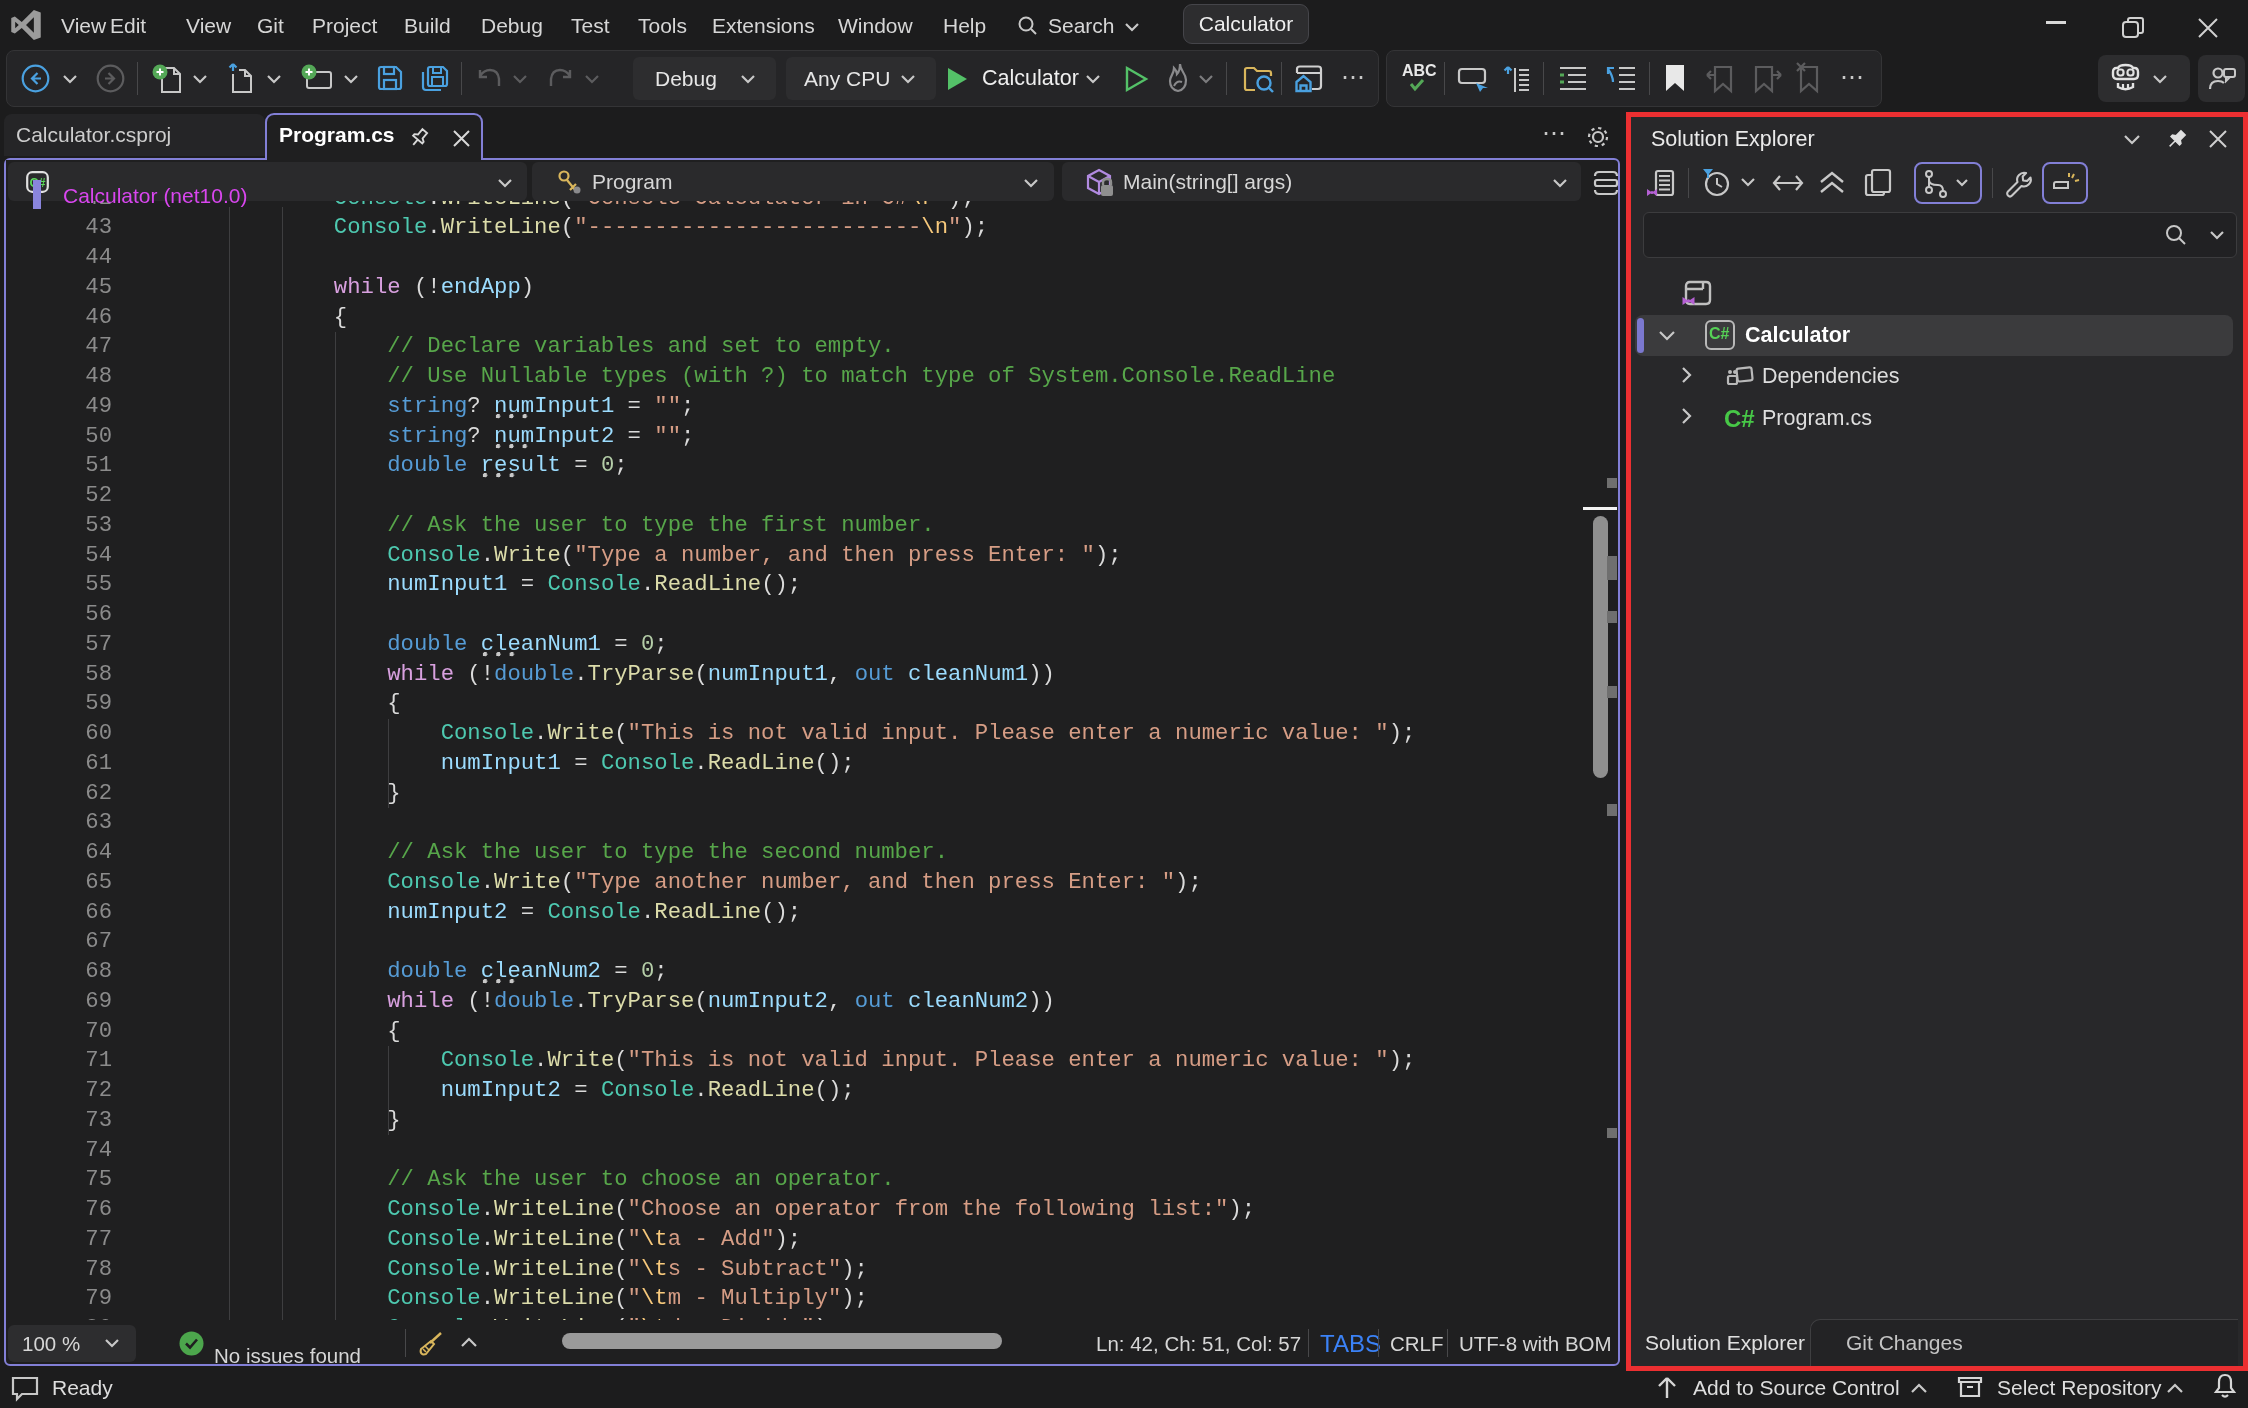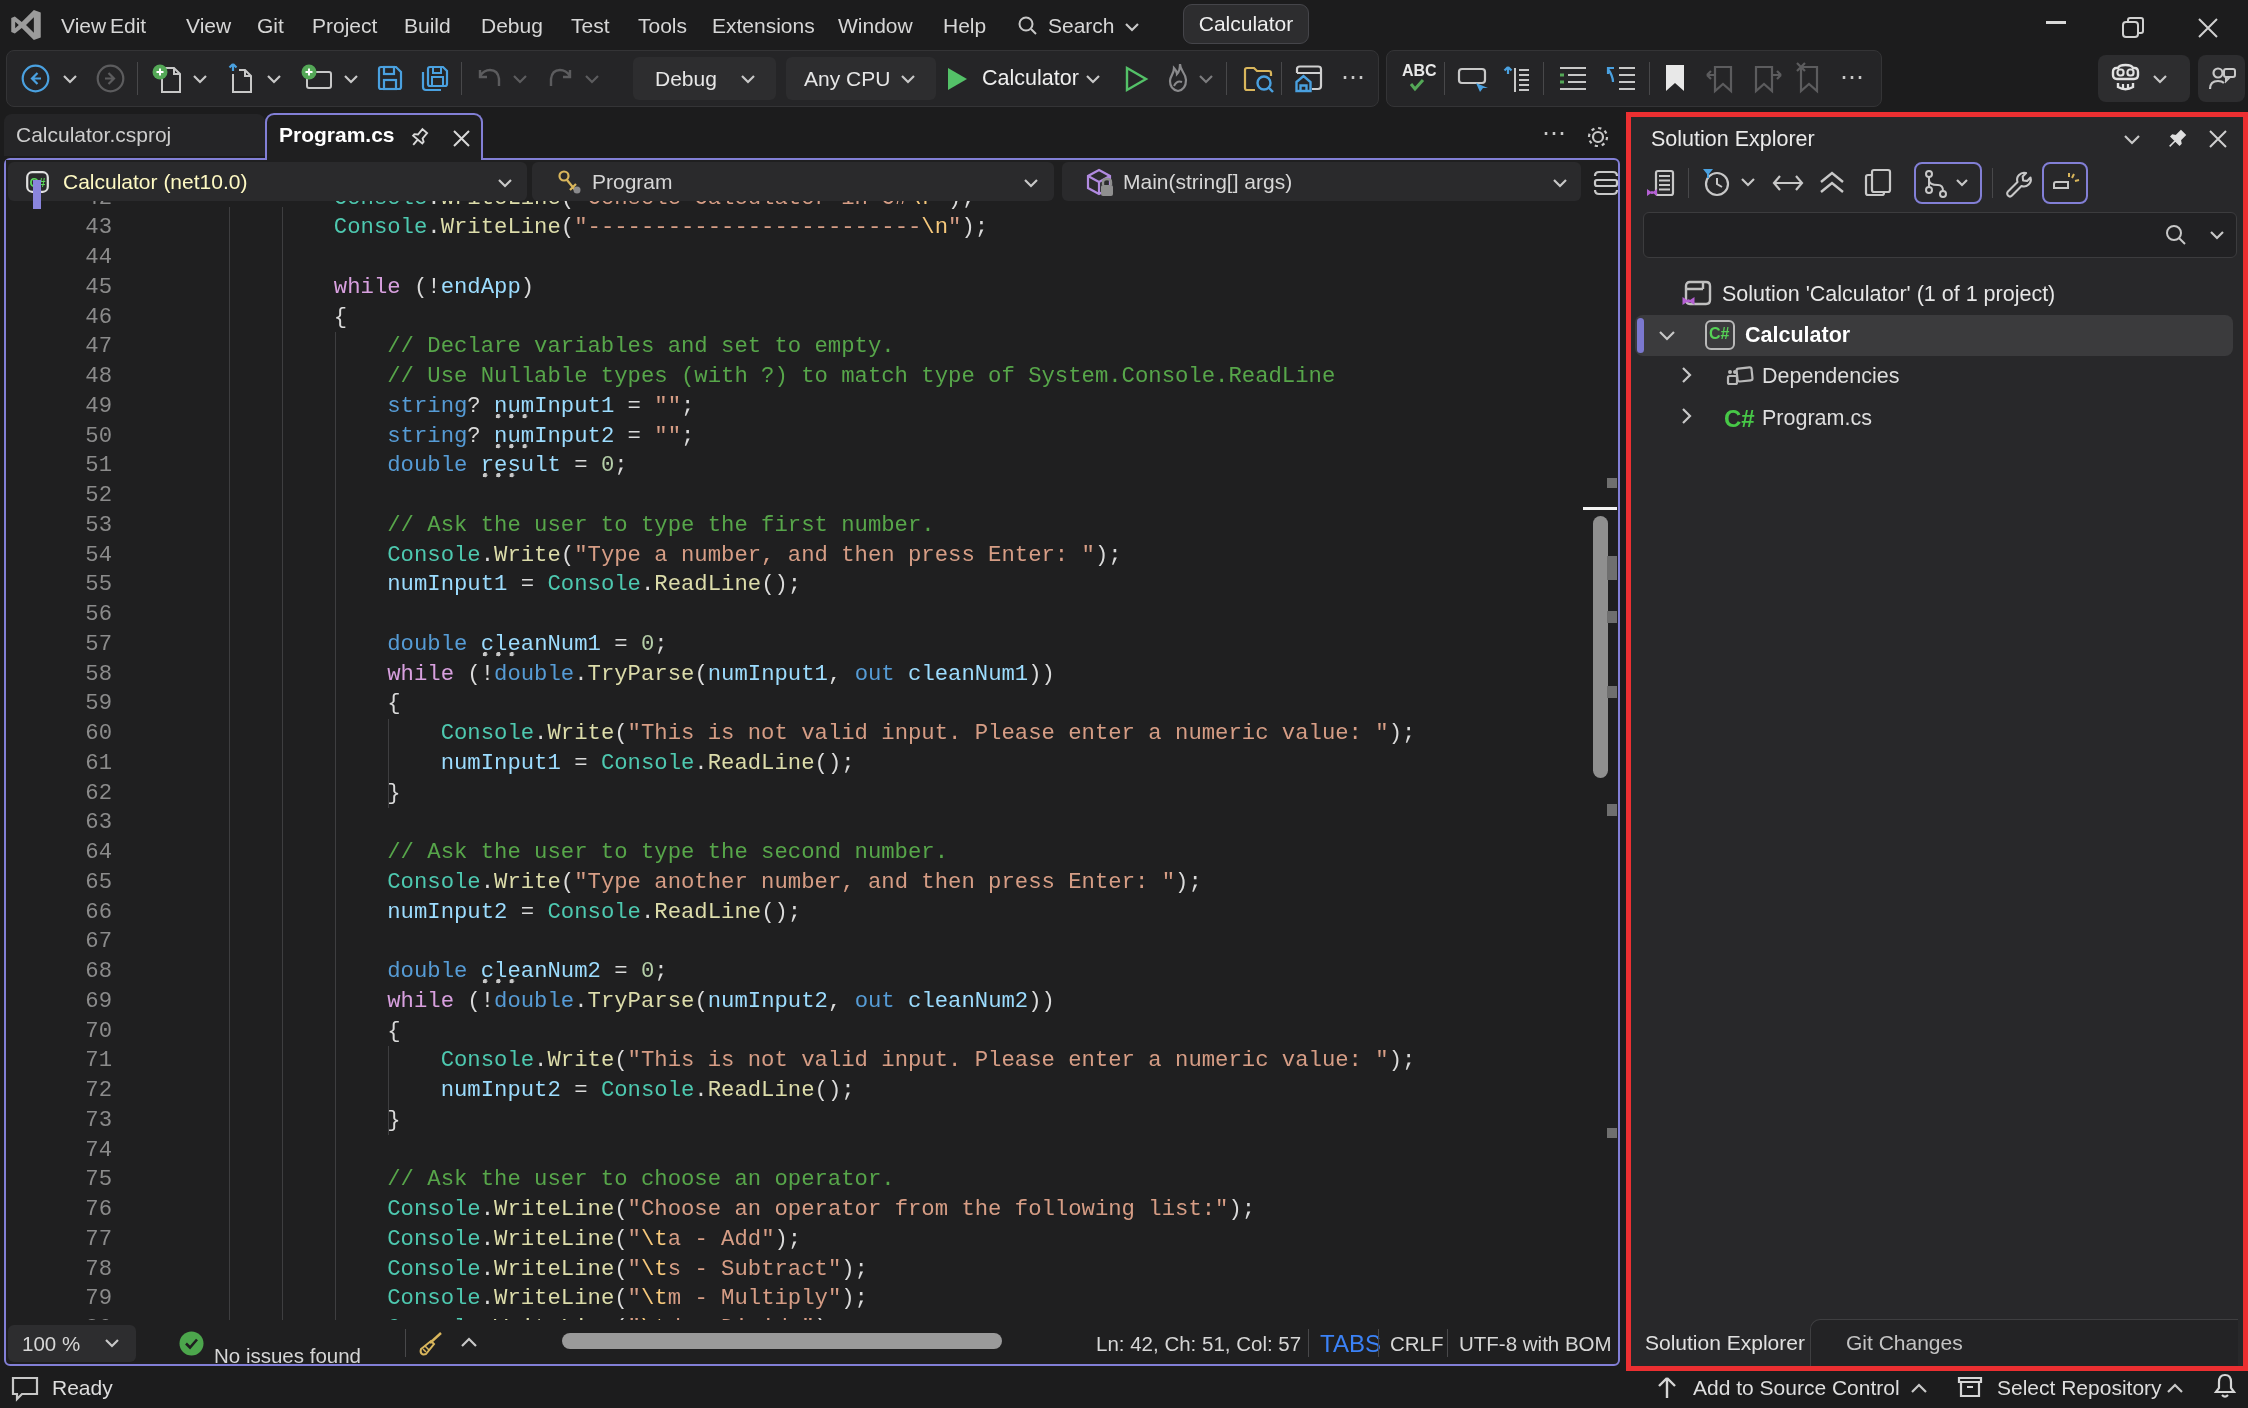--- a/index.html
+++ b/index.html
@@ -241,21 +241,21 @@
 
 <div class="abs" style="left:0;top:0;width:0;height:0;z-index:3">
 <div class="abs" style="left:6px;top:160px;width:1608px;height:41px;background:#1f1f20"></div>
 <div class="abs" style="left:8px;top:162px;width:519px;height:39px;background:#2a2a2c;border-radius:6px"></div>
 <div class="abs" style="left:532px;top:162px;width:522px;height:39px;background:#2a2a2c;border-radius:6px"></div>
 <div class="abs" style="left:1062px;top:162px;width:519px;height:39px;background:#2a2a2c;border-radius:6px"></div>
 <svg class="abs" style="left:26px;top:171px" width="23" height="22" viewBox="0 0 23 22">
  <rect x="1.2" y="1.2" width="20.6" height="19.6" rx="5" fill="none" stroke="#e0e0e0" stroke-width="2.2"></rect>
  <text x="3.6" y="16" font-size="12.5" font-weight="bold" fill="#5bd75b" font-family="Liberation Sans">C#</text>
       </svg>
-<span class="abs" style="left:63px;top:162px;height:39px;line-height:39px;font-size:21px;color:#fef9c3">Calculator (net10.0)</span>
+<span class="abs" style="left:63px;top:176px;height:39px;line-height:39px;font-size:21px;color:#d946ef">Calculator (net10.0)</span>
 <svg class="abs" style="left:497px;top:178px" width="16" height="10">
         <polyline points="2,2 8,8 14,2" class="chev"></polyline>
       </svg>
 <svg class="abs" style="left:556px;top:169px" width="30" height="30" viewBox="0 0 30 30">
  <circle cx="8" cy="7" r="4.5" fill="none" stroke="#d9b65c" stroke-width="2.2"></circle>
  <path d="M11 11 L20 22 M17 18 L14 21 M20 15 L16 19" stroke="#d9b65c" stroke-width="2.2" fill="none"></path>
  <circle cx="21" cy="21" r="3.5" fill="#8a8a8c"></circle>
       </svg>
 <span class="abs" style="left:592px;top:162px;height:39px;line-height:39px;font-size:21px;color:#d6d6d6">Program</span>
 <svg class="abs" style="left:1023px;top:178px" width="16" height="10">
@@ -471,21 +471,20 @@
 <svg class="abs" style="left:2209px;top:230px" width="16" height="10">
       <polyline points="2,2 8,8 14,2" class="chev"></polyline>
     </svg>
 
 <svg class="abs" style="left:1682px;top:278px" width="32" height="32" viewBox="0 0 32 32">
  <path d="M8 4 L24 4 Q28 4 28 8 L28 22 Q28 26 24 26 L8 26 Q4 26 4 22 L4 8 Q4 4 8 4 Z" fill="none" stroke="#c0c0c0" stroke-width="2.4"></path>
  <path d="M4 11 L21 11 M21 4 L21 11" fill="none" stroke="#c0c0c0" stroke-width="2.4"></path>
  <path d="M0.5 19 L6.5 23 L0.5 27 Z M12.5 19 L6.5 23 L12.5 27 Z" fill="#b560d4"></path>
  <circle cx="6.5" cy="23" r="1.8" fill="#b560d4"></circle>
     </svg>
-<span class="abs" style="left:1722px;top:274px;height:40px;line-height:40px;font-size:21.5px;color:#e6e6e6">Solution 'Calculator' (1 of 1 project)</span>
 
 <div class="abs" style="left:1635px;top:315px;width:598px;height:41px;background:#3b3b3d;border-radius:8px"></div>
 <div class="abs" style="left:1637px;top:318px;width:7px;height:35px;background:#7b78cf;border-radius:4px"></div>
 <svg class="abs" style="left:1658px;top:330px" width="18" height="11">
       <polyline points="2,2 9,9 16,2" class="chev"></polyline>
     </svg>
 <div class="abs" style="left:1705px;top:320px;width:30px;height:30px;border:2px solid #b9b9b9;border-radius:6px;box-sizing:border-box"></div>
 <span class="abs" style="left:1709px;top:325px;font-size:16px;font-weight:bold;color:#56d156">C#</span>
 <span class="abs" style="left:1745px;top:315px;height:41px;line-height:41px;font-size:21.5px;font-weight:bold;color:#ffffff">Calculator</span>
 

